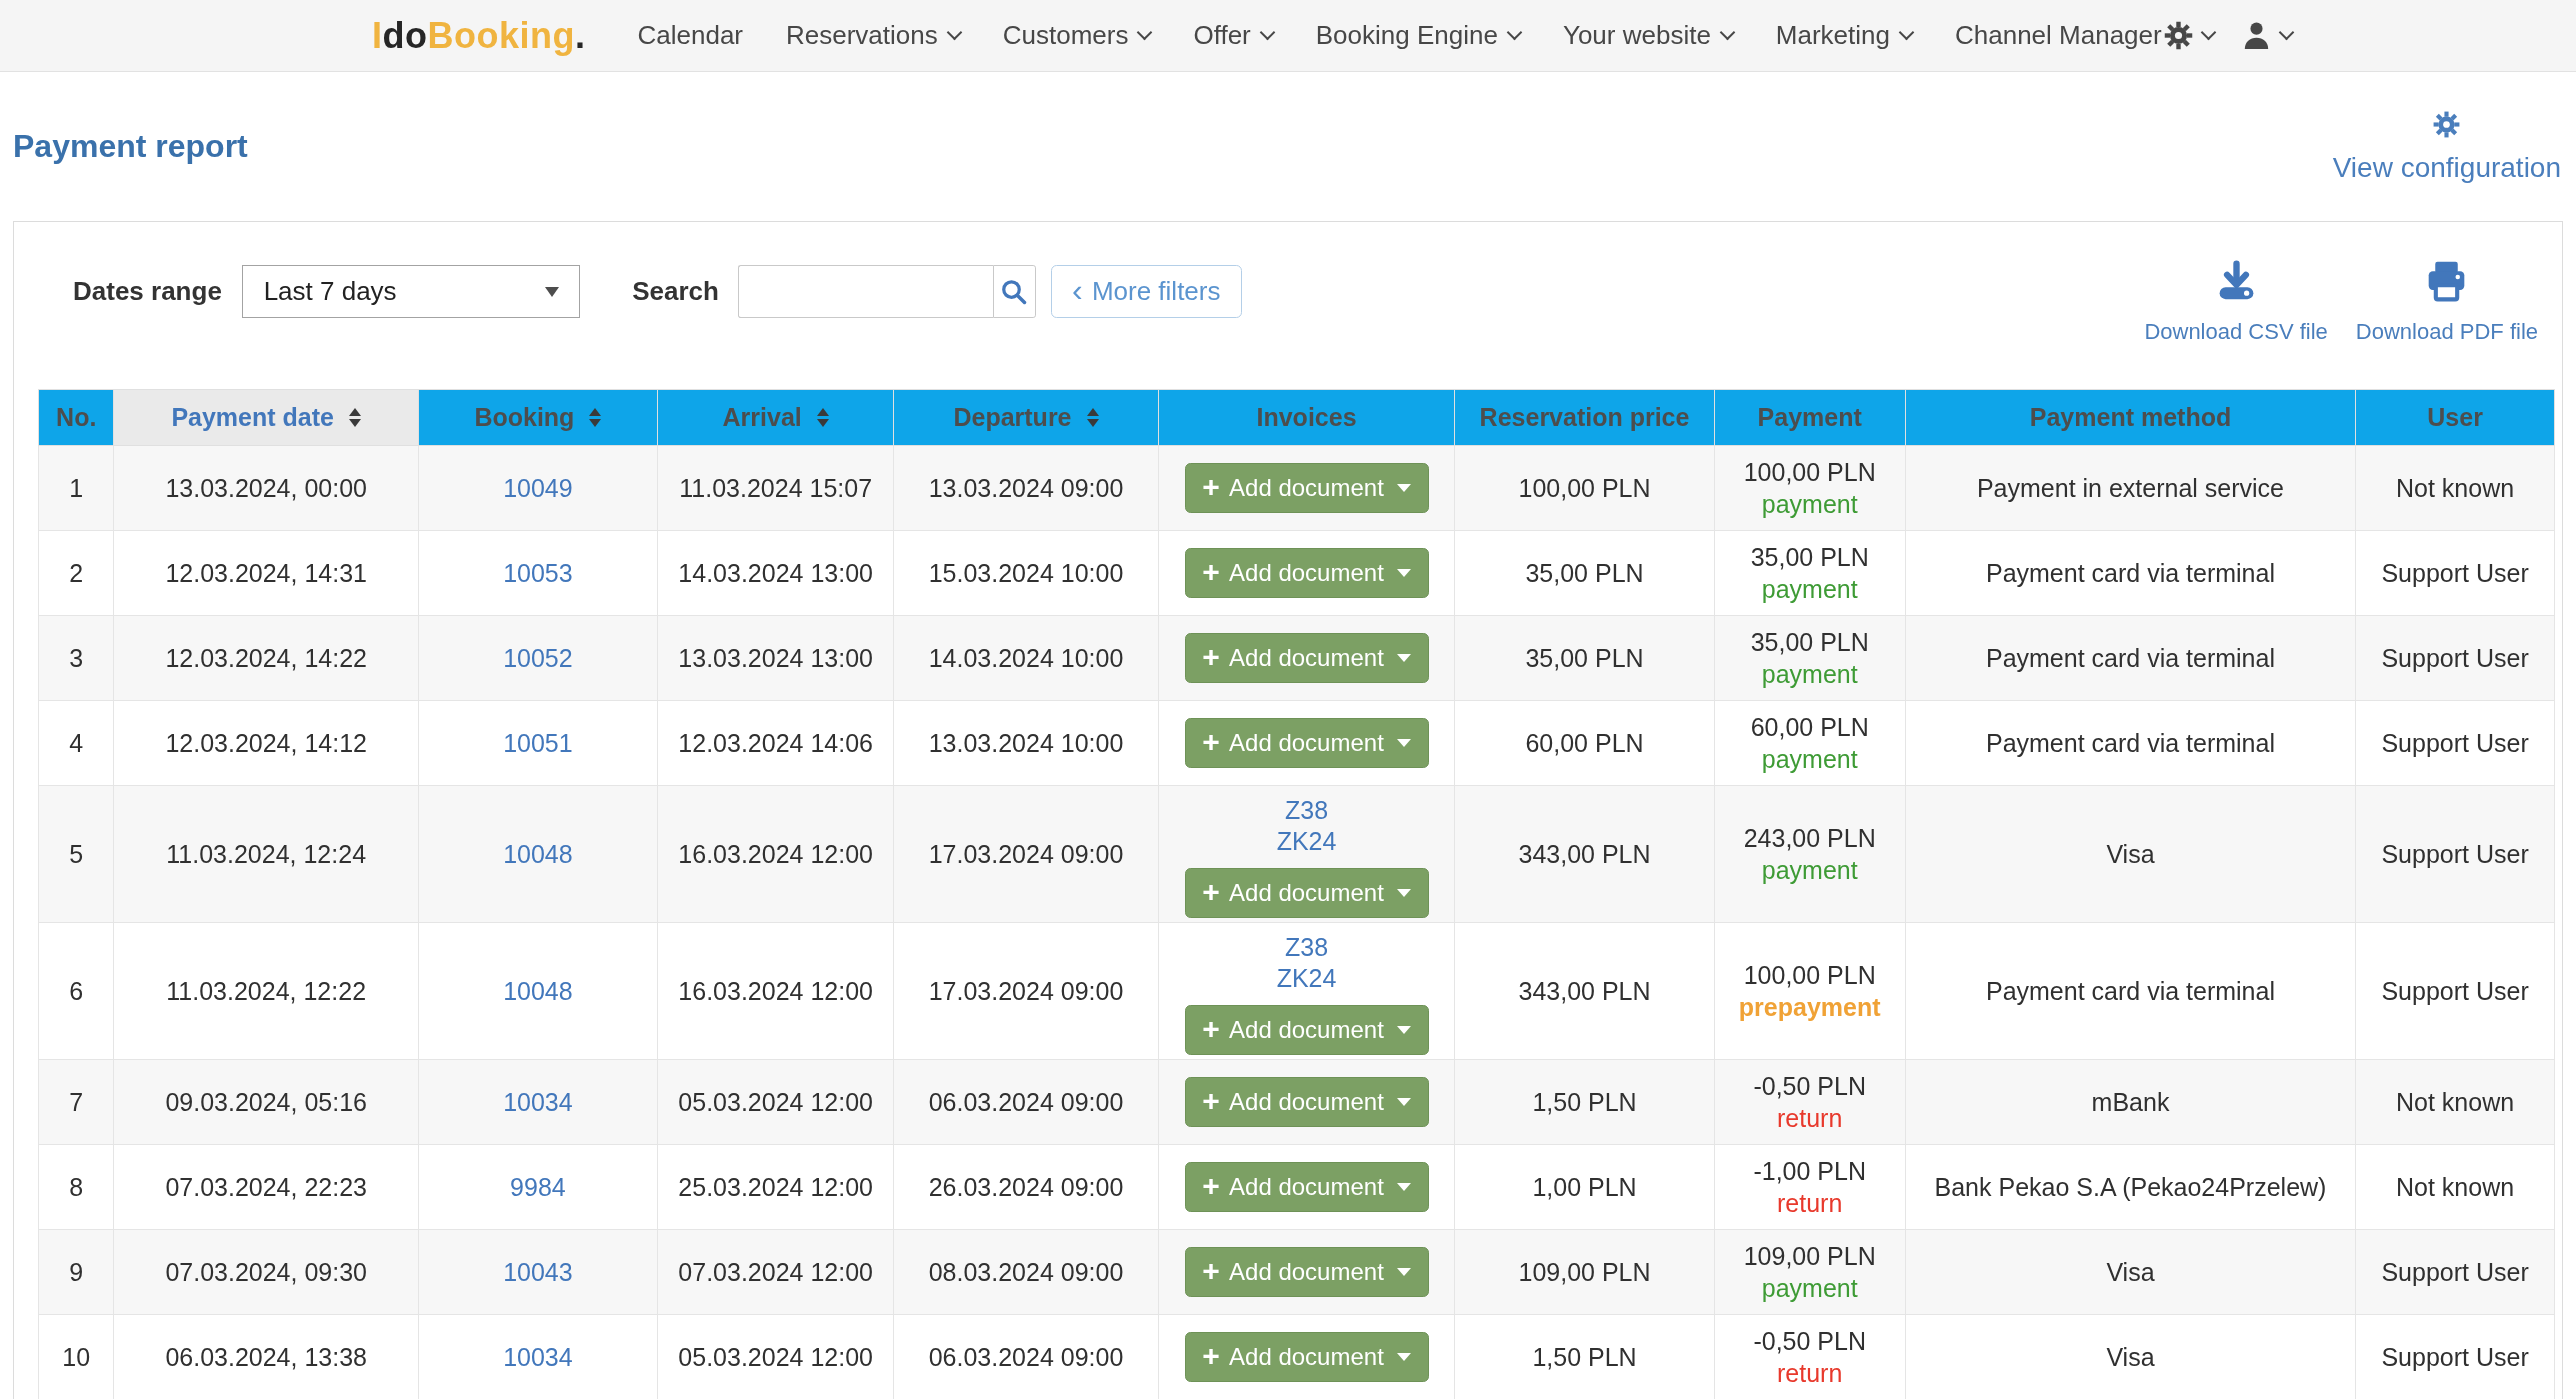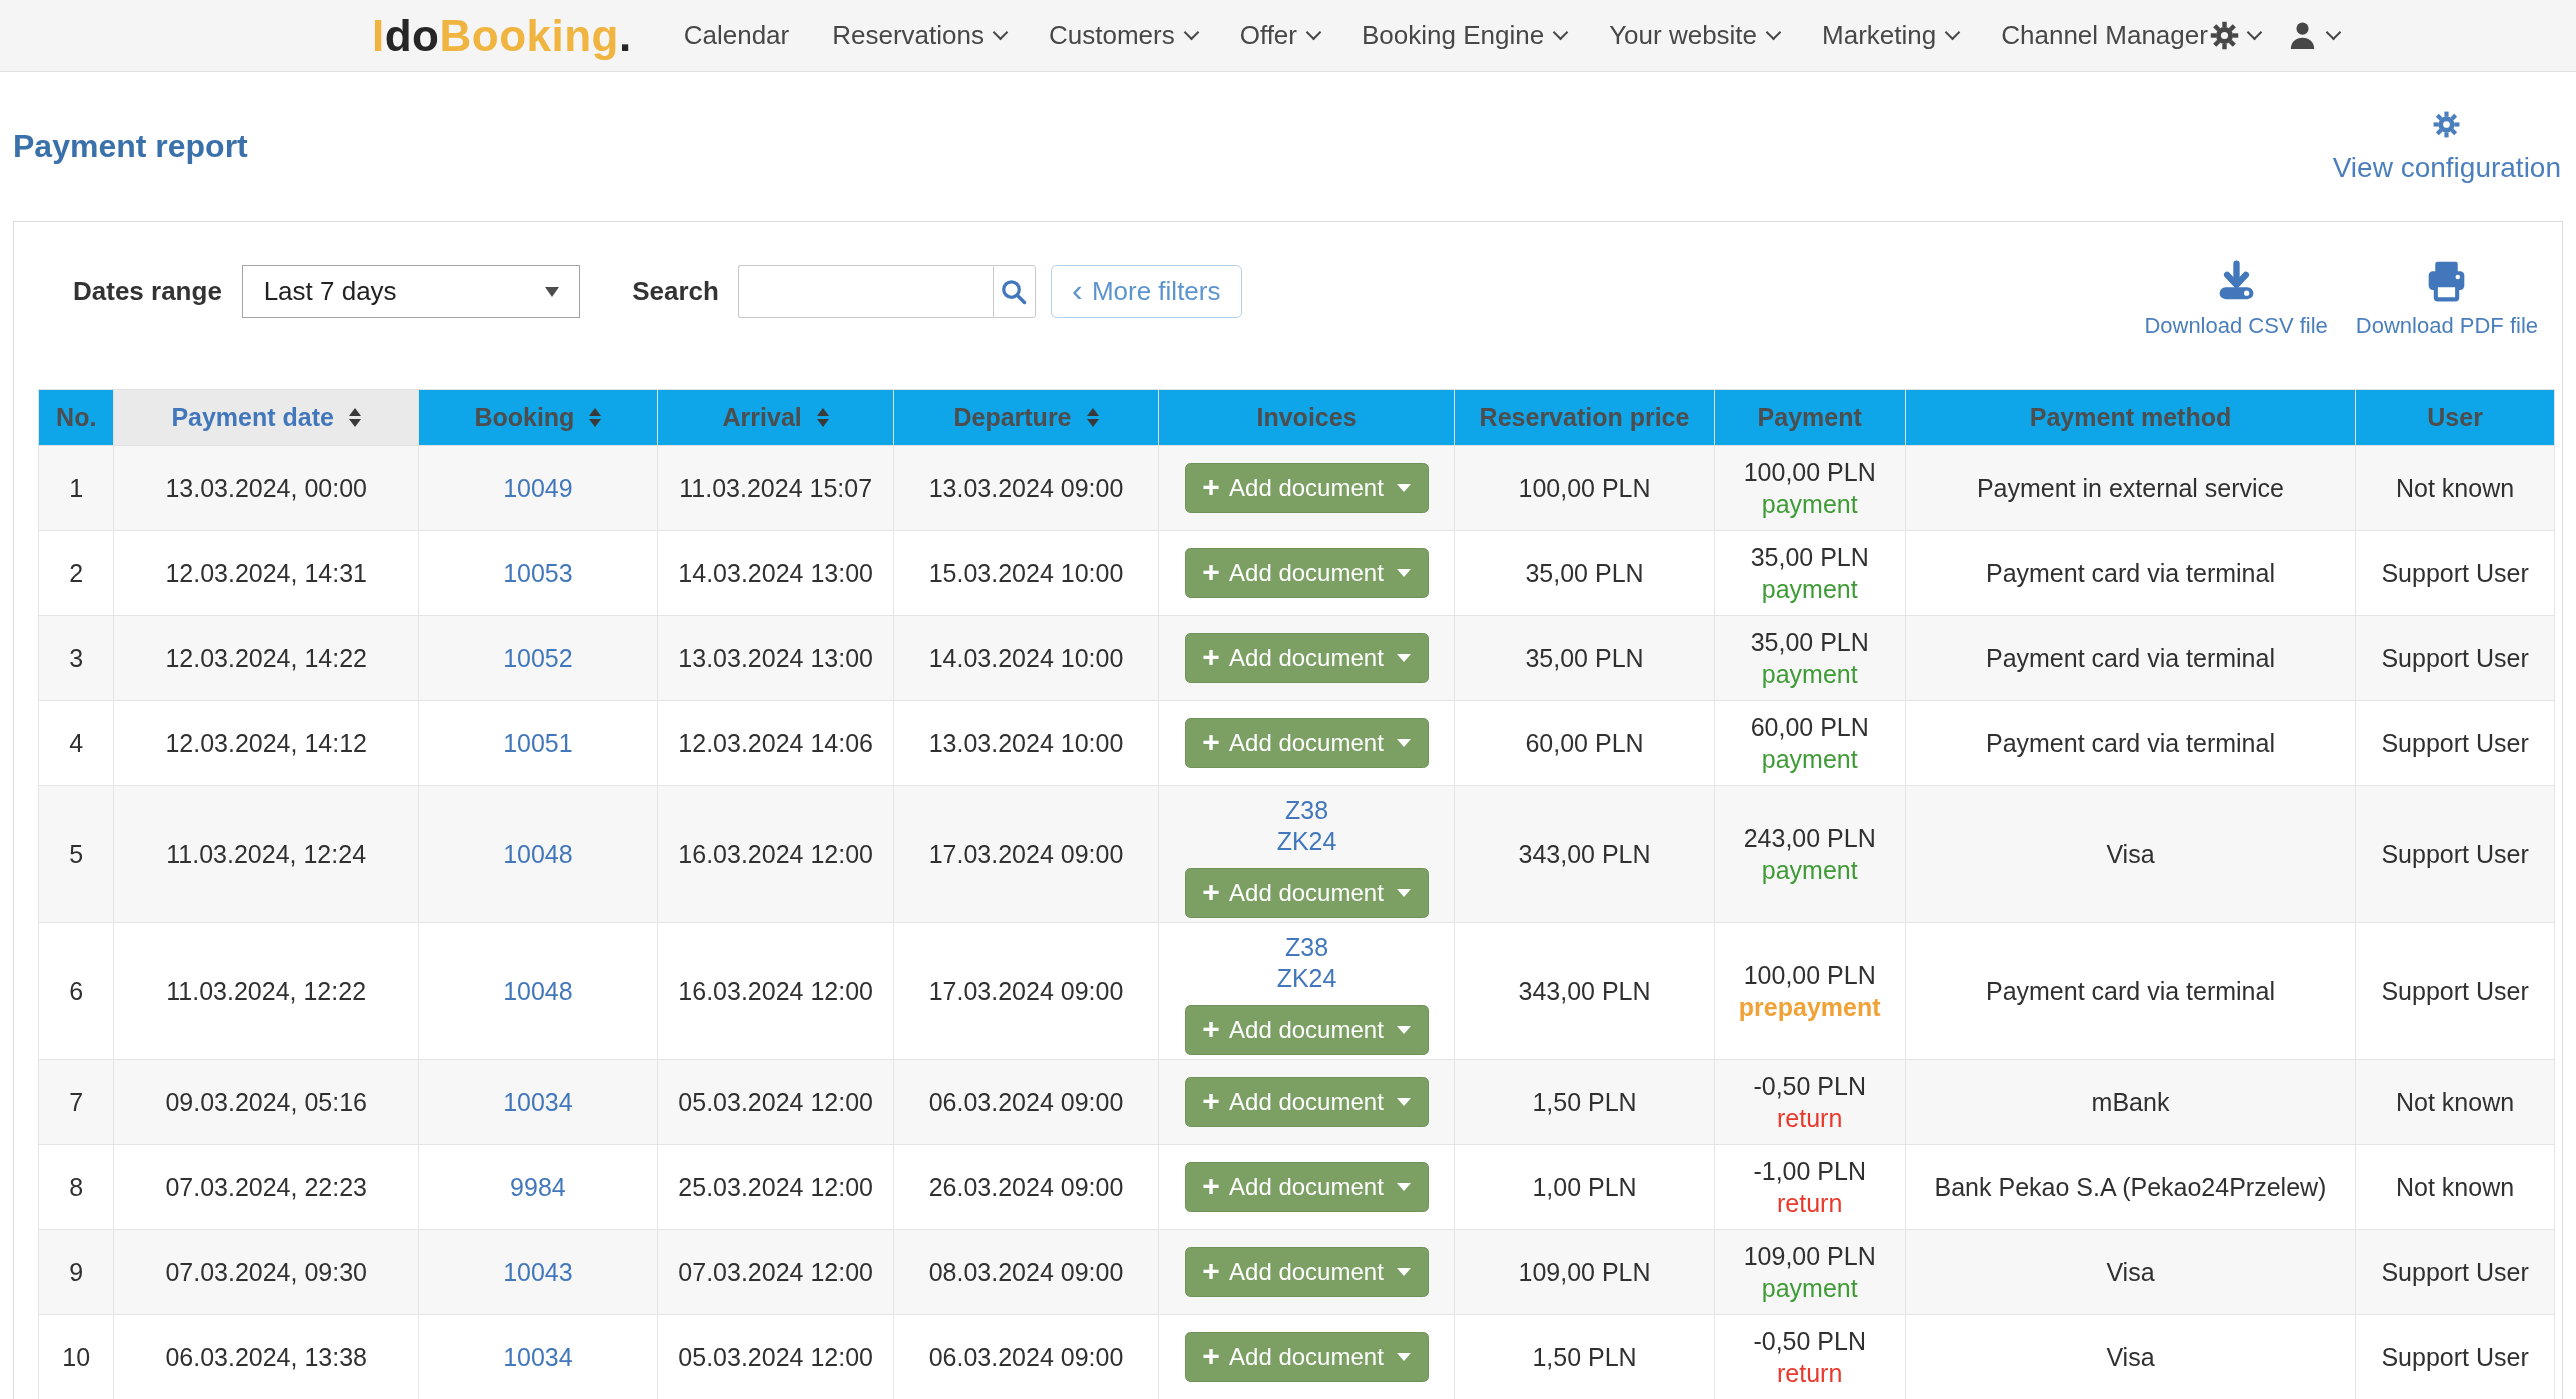--- a/index.html
+++ b/index.html
@@ -2,21 +2,21 @@
 <html style="font-size:15px"><head>
 <meta charset="utf-8">
 <style>
   * { box-sizing: border-box; margin: 0; padding: 0; }
   html,body { width:2576px; height:1400px; overflow:hidden; background:#fff;
     font-family:"Liberation Sans", sans-serif; color:#333; }
 
   
   .navbar { height:72px; background:#f5f5f5; border-bottom:0.9px solid #e2e2e2;
     display:flex; align-items:center; }
-  .logo { margin-left:372px; font-size:44px; font-weight:bold; letter-spacing:0.5px; white-space:nowrap; }
+  .logo { margin-left:372px; font-size:36px; font-weight:bold; letter-spacing:0.5px; white-space:nowrap; }
   .logo .org { color:#f0b440; } .logo .blk { color:#262626; }
   .nav-items { display:flex; align-items:center; margin-left:52px; gap:43px; }
   .nav-item { display:flex; align-items:center; gap:11px; font-size:26px; color:#474747; cursor:pointer; white-space:nowrap; }
   .chev { width:11px; height:11px; border-right:2.2px solid #474747; border-bottom:2.2px solid #474747;
     transform:rotate(45deg); margin-top:-6.5px; }
   .nav-icons { display:flex; align-items:center; gap:26px; margin-left:auto; margin-right:296px; }
   .nav-icon-group { display:flex; align-items:center; gap:8.4px; cursor:pointer; color:#474747; }
   .nav-icon-group svg { width:33px; height:33px; }
 
   
@@ -42,21 +42,21 @@
     border-right:none; border-radius:2.8px 0 0 2.8px; font-size:25px; padding:0 13px;
     font-family:"Liberation Sans", sans-serif; outline:none; }
   .search-btn { width:43px; height:53px; border:0.9px solid #c9c9c9; background:#fff;
     border-radius:0 2.8px 2.8px 0; display:flex; align-items:center; justify-content:center; cursor:pointer; }
   .search-btn svg { width:30px; height:30px; }
   .more-filters { margin-left:15px; height:53px; border:0.9px solid #b4cfe8; background:#fff; border-radius:5.6px;
     display:flex; align-items:center; gap:9.3px; padding:0 20.4px; color:#5b94cf; font-size:26px; cursor:pointer; }
   .more-filters .lt { font-size:32px; line-height:0; margin-top:-3.7px; }
 
   .downloads { position:absolute; top:37px; right:24px; display:flex; gap:28px; }
-  .dl-block { display:flex; flex-direction:column; align-items:center; gap:9px; cursor:pointer; }
+  .dl-block { display:flex; flex-direction:column; align-items:center; gap:15px; cursor:pointer; }
   .dl-block svg { width:45px; height:45px; }
   .dl-label { font-size:22px; color:#4a7ebc; white-space:nowrap; }
 
   
   table { width:2517px; margin:71px 24px 0 24px; border-collapse:collapse; table-layout:fixed; }
   th { height:56px; background:#0ea5e9; border:0.9px solid #e0e0e0; font-size:25px; font-weight:bold;
     color:#4d4d4d; text-align:center; }
   th.active { background:#eaeaea; }
   th.active .th-label { color:#4277bb; }
   .th-inner { display:flex; align-items:center; justify-content:center; gap:15px; }

